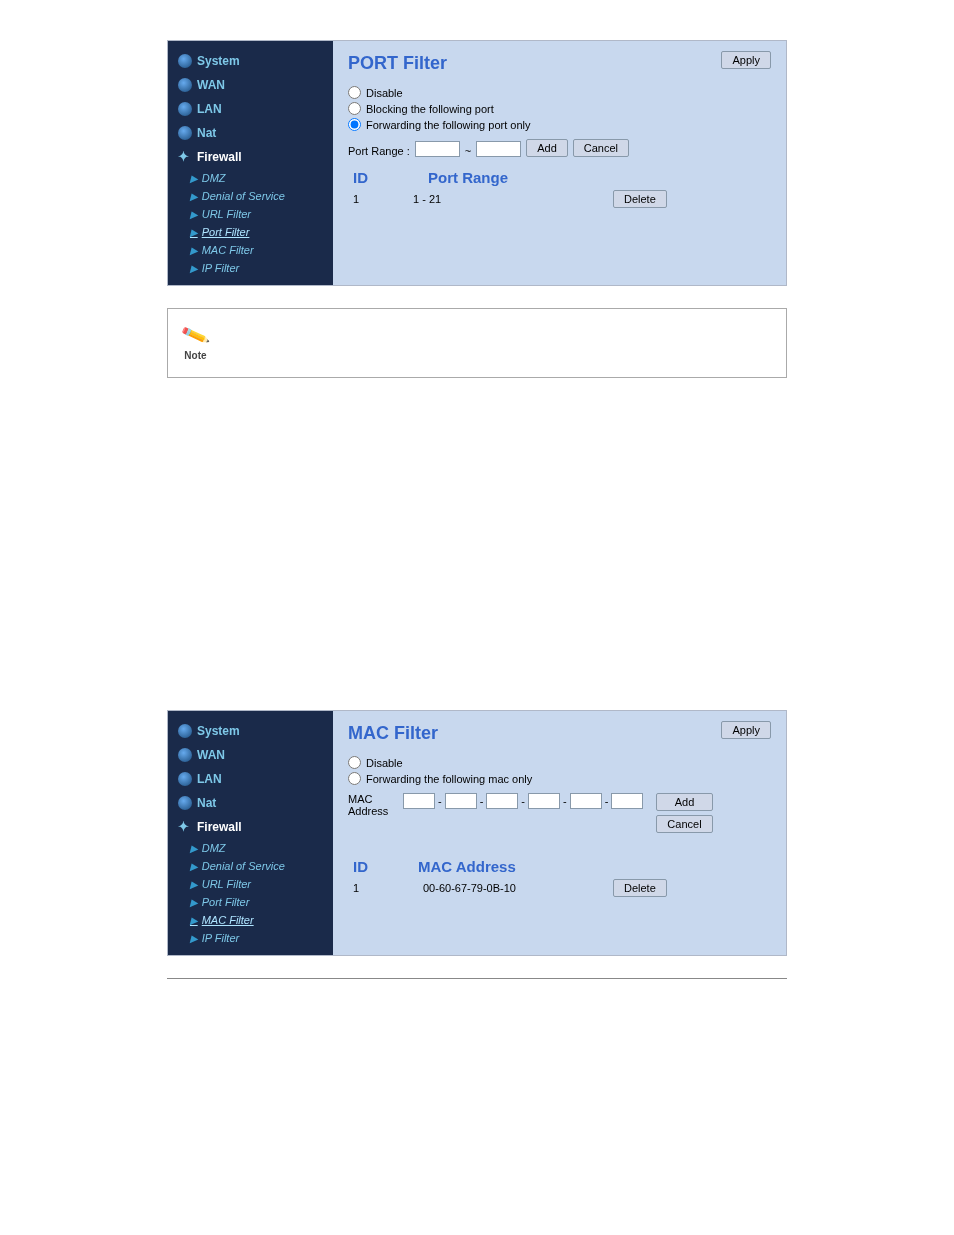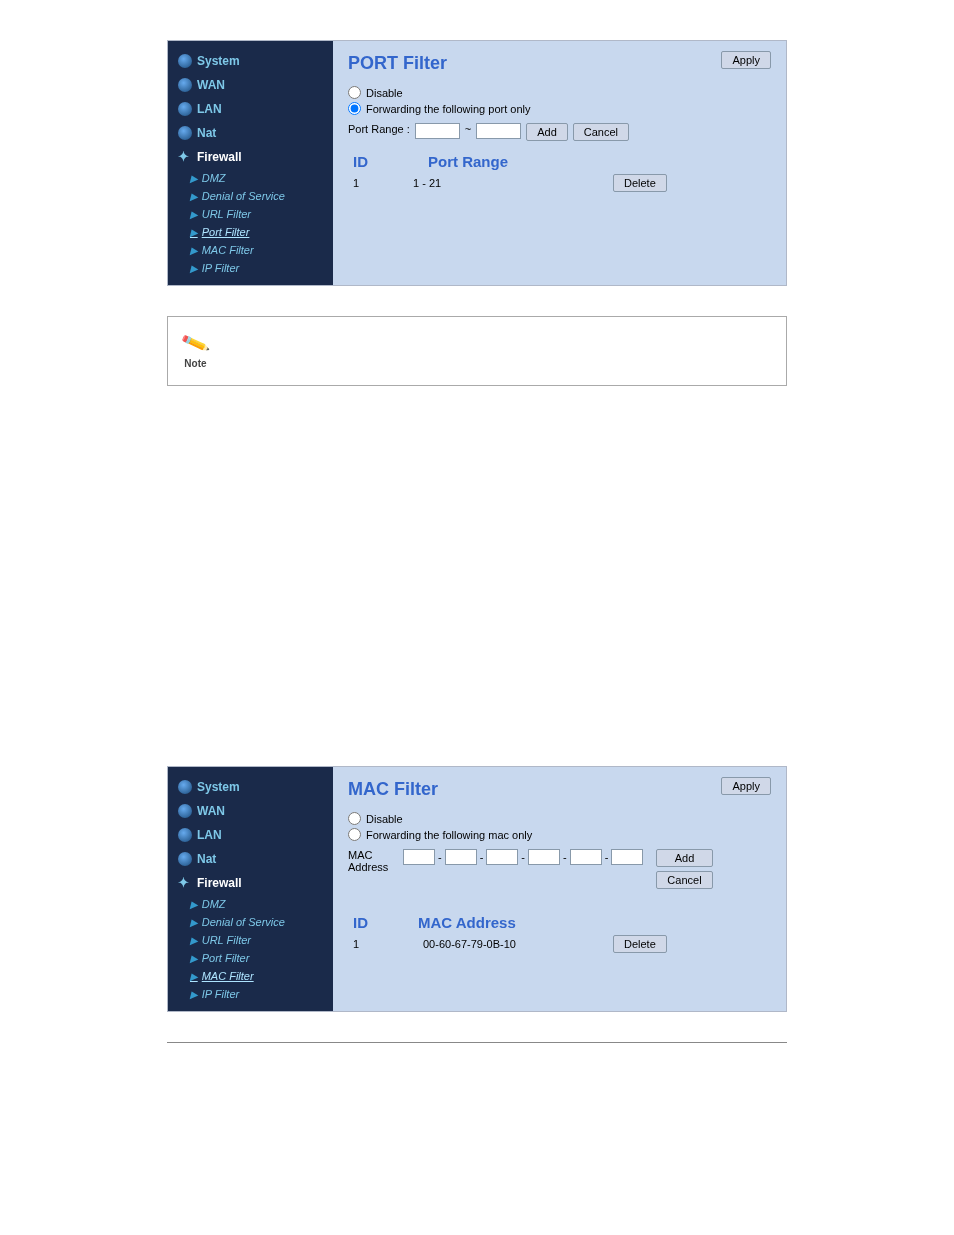--- a/index.html
+++ b/index.html
@@ -9,21 +9,21 @@
       font-size: 12px;
       color: #000;
       width: 954px;
       min-height: 1235px;
       padding: 20px;
     }
 
     .page-container {
       display: flex;
       flex-direction: column;
-      gap: 30px;
+      gap: 22px;
       padding: 20px 60px;
     }
 
     
     .router-panel {
       display: flex;
       border: 1px solid #b0b8c8;
       width: 620px;
       margin: 0 auto;
       background: #dce4f0;
@@ -139,21 +139,21 @@
       border: 1px solid #8899aa;
       padding: 2px 10px;
       font-size: 11px;
       cursor: pointer;
       border-radius: 2px;
       color: #000;
     }
 
     .port-range-row {
       display: flex;
-      align-items: flex-start;
+      align-items: flex-end;
       gap: 5px;
       font-size: 11px;
       margin-bottom: 12px;
     }
 
     .port-range-row input {
       width: 45px;
       font-size: 11px;
       border: 1px solid #8899aa;
       padding: 1px 3px;
@@ -340,20 +340,24 @@
       <div class="top-right-buttons">
         <button class="btn">Apply</button>
       </div>
 
       <div class="panel-title">PORT Filter</div>
 
       <div class="radio-group">
         <label class="radio-row">
           <input type="radio" name="port-filter-mode" style="">
           <span>Disable</span>
+        </label>
+        <label class="radio-row">
+          <input type="radio" name="port-filter-mode" style="">
+          <span>Blocking the following port</span>
         </label>
         <label class="radio-row">
           <input type="radio" name="port-filter-mode" checked="" style="">
           <span>Forwarding the following port only</span>
         </label>
       </div>
 
       <div class="port-range-row">
         <span>Port Range :</span>
         <input type="text" style="">

